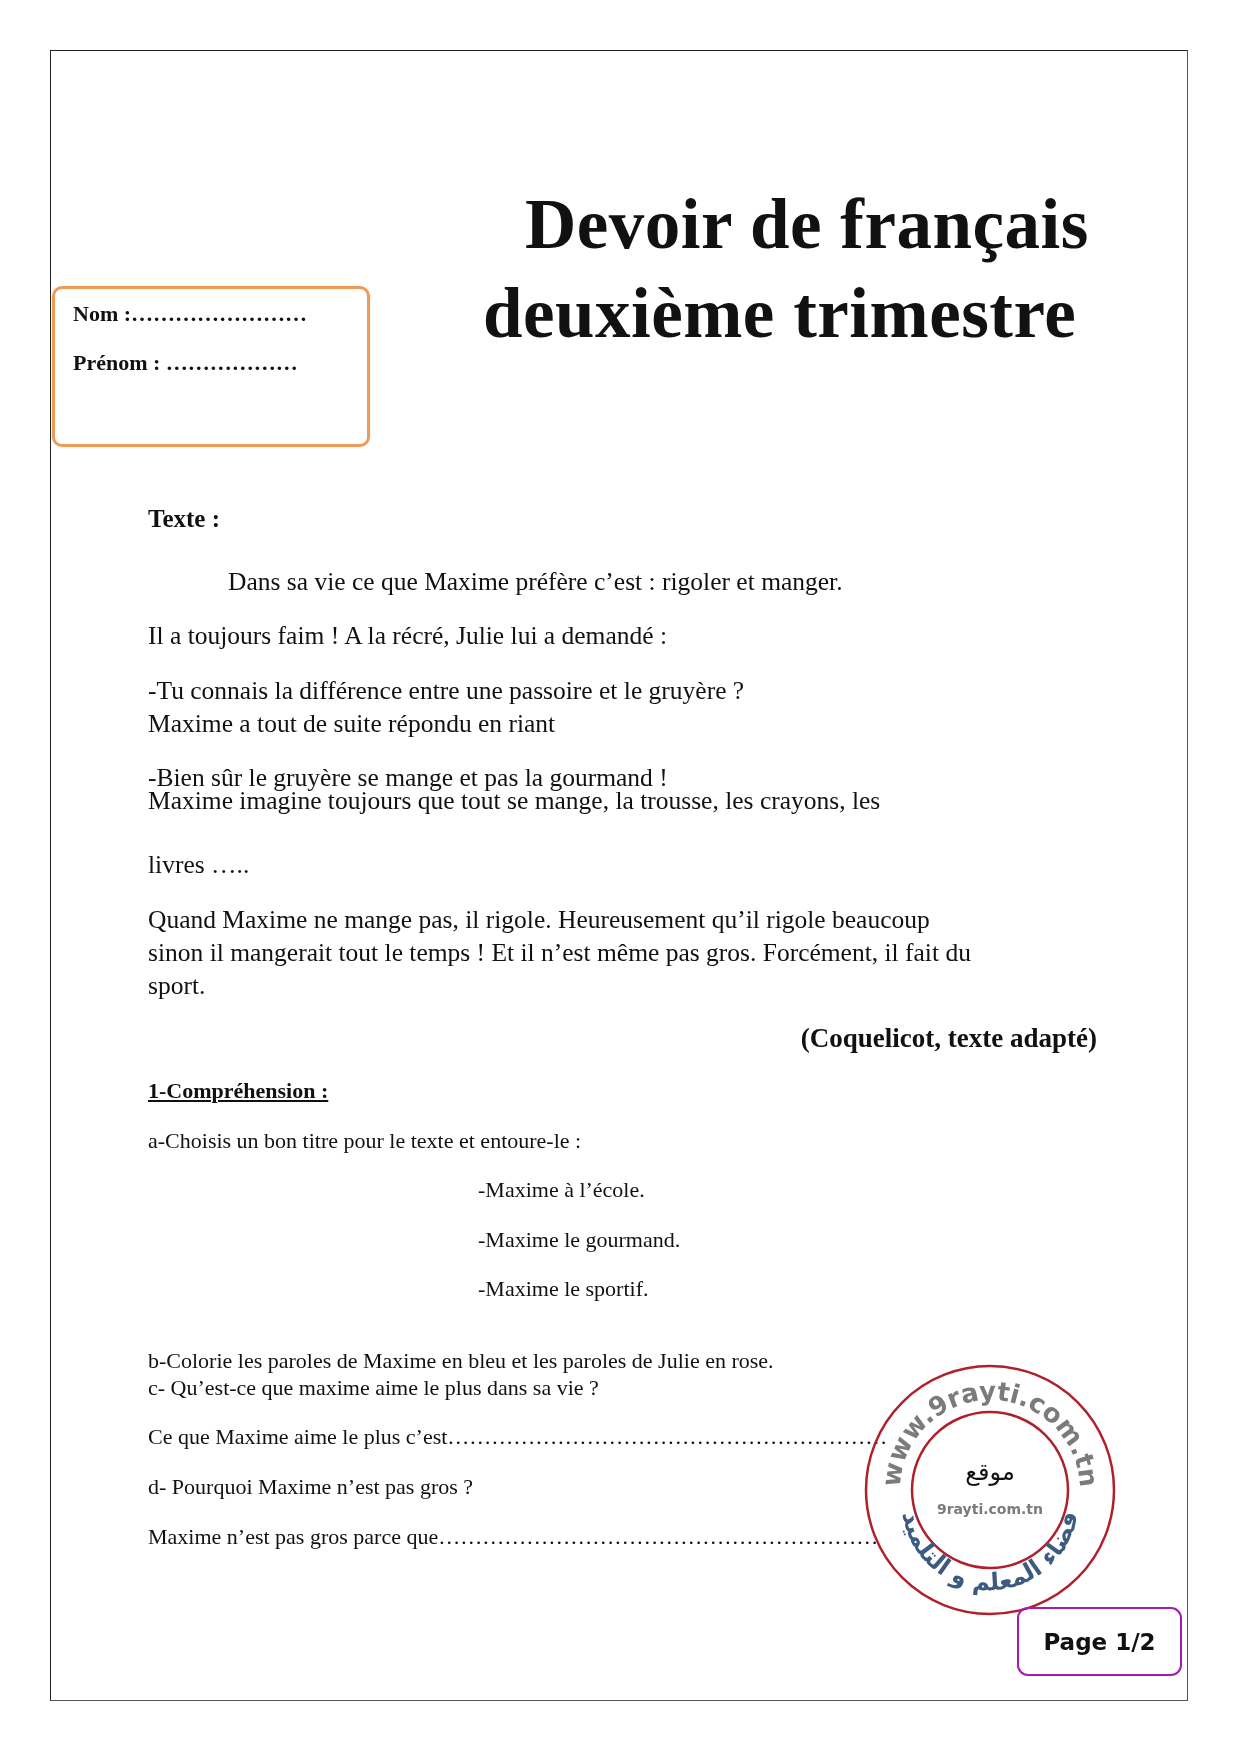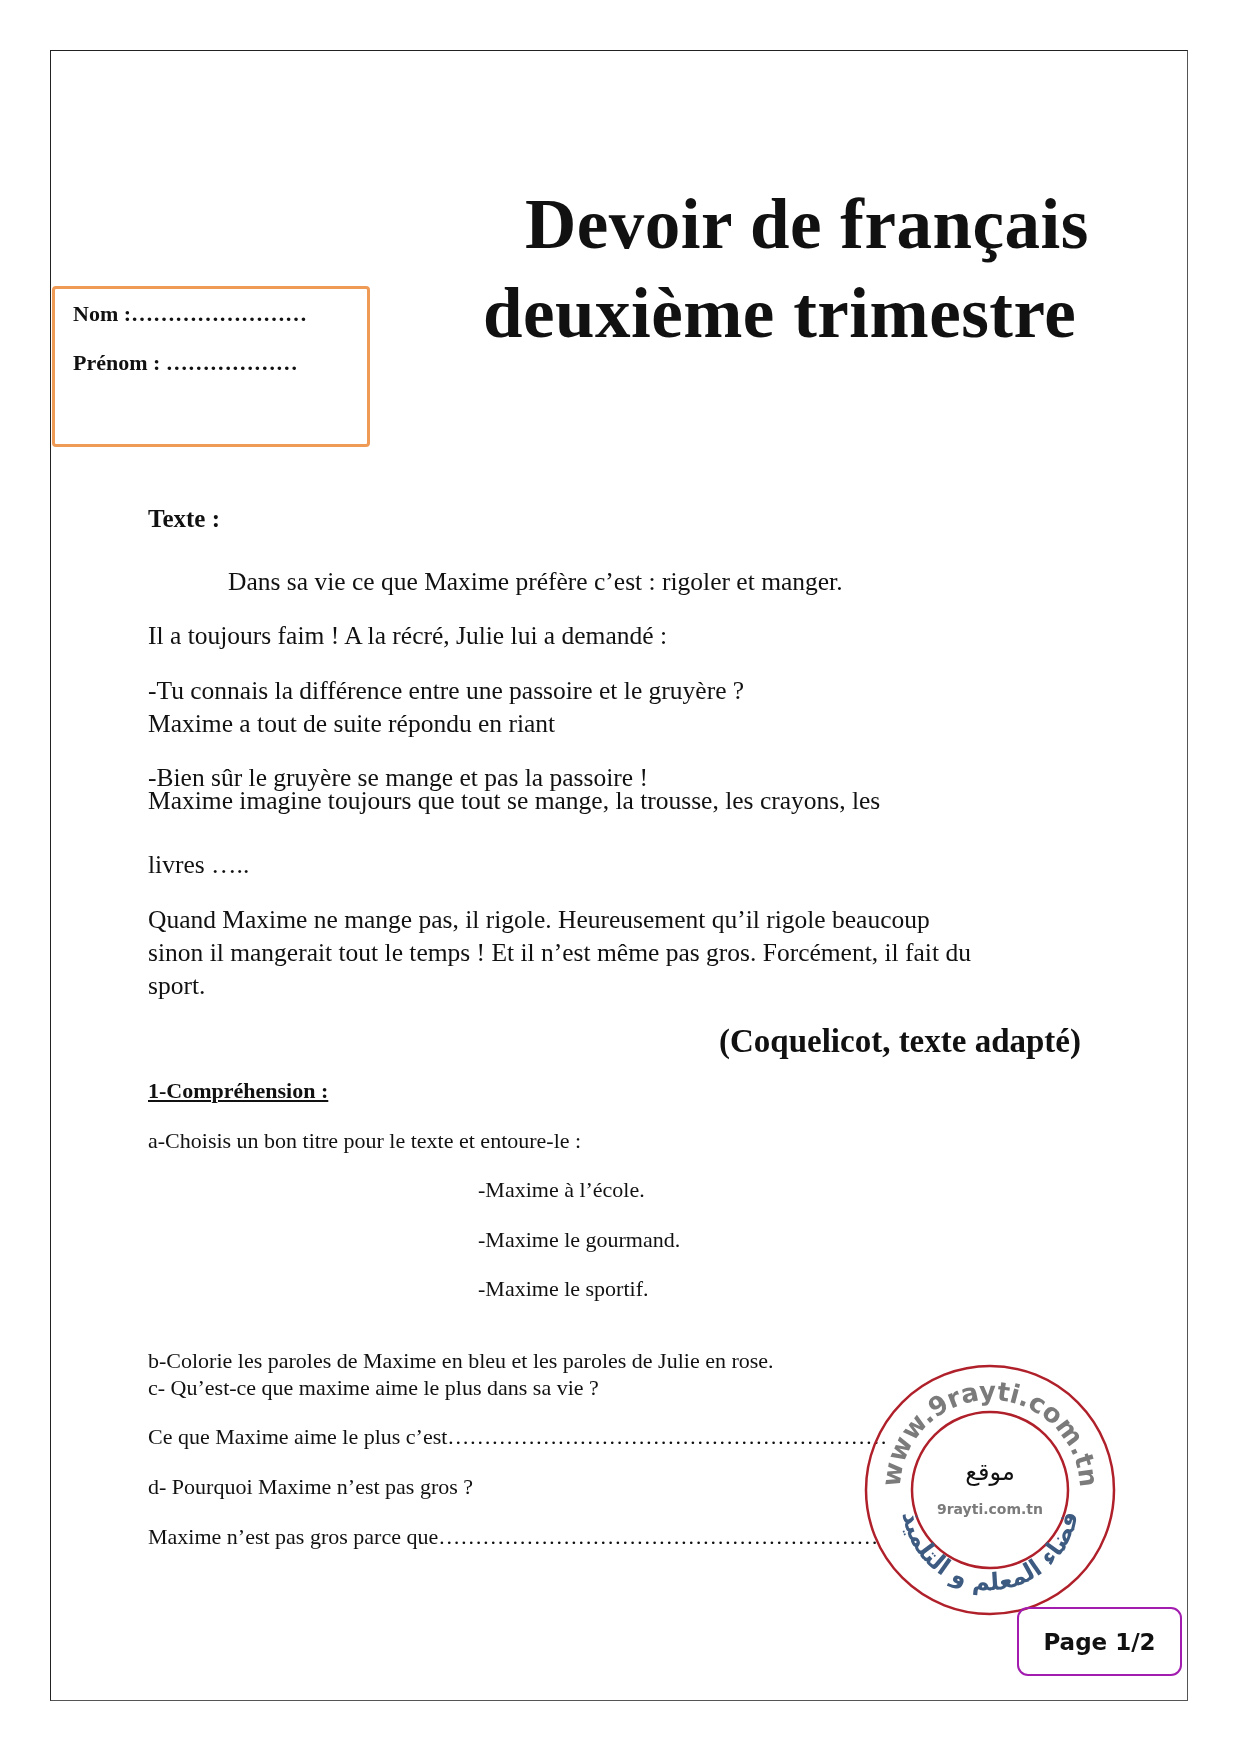--- a/index.html
+++ b/index.html
@@ -1,32 +1,32 @@
 <!DOCTYPE html>
 <html><head>
   <meta charset="utf-8">
   <style>
     html, body { margin: 0; padding: 0; background: #ffffff; }
     body { width: 1241px; height: 1754px; position: relative; overflow: hidden;
            font-family: "Liberation Serif", serif; color: #111; }
     .page-border { position: absolute; left: 50px; top: 50px; width: 1138px; height: 1651px;
                    border: 1.5px solid #555; border-top-color: #222; border-left-color: #222; box-sizing: border-box; }
     .id-box { position: absolute; left: 52px; top: 286px; width: 318px; height: 161px;
-              border: 3px solid #ef9a55; box-sizing: border-box; border-radius: 4px; }
+              border: 3px solid #ef9a55; box-sizing: border-box; border-radius: 10px; }
     .id-line { position: absolute; left: 18px; font-weight: bold; font-size: 22px; white-space: nowrap; }
     .id-line.nom { top: 12px; }
     .id-line.prenom { top: 61px; }
     .title { position: absolute; left: 465px; top: 180px; width: 700px; font-weight: bold;
              font-size: 71px; line-height: 89px; letter-spacing: 0.5px; }
     .title .l1 { display: block; padding-left: 60px; }
     .title .l2 { display: block; padding-left: 18px; }
     .section-label { position: absolute; font-weight: bold; font-size: 25px; }
     .texte-label { left: 148px; top: 505px; }
     .body-text { position: absolute; left: 148px; font-size: 25.5px; line-height: 33px; width: 950px; }
-    .citation { position: absolute; right: 160px; top: 1023px; font-weight: bold; font-size: 33px; }
+    .citation { position: absolute; right: 144px; top: 1023px; font-weight: bold; font-size: 27px; }
     .comp-title { position: absolute; left: 148px; top: 1078px; font-weight: bold; font-size: 22px; text-decoration: underline; }
     .q { position: absolute; left: 148px; font-size: 22px; white-space: nowrap; text-align: right; }
     .opt { position: absolute; left: 478px; font-size: 22px; white-space: nowrap; }
     .stamp { position: absolute; left: 862px; top: 1362px; width: 256px; height: 256px; }
     .page-badge { position: absolute; left: 1017px; top: 1607px; width: 165px; height: 69px;
                   border: 2px solid #a21caf; border-radius: 11px; box-sizing: border-box;
                   display: flex; align-items: center; justify-content: center;
                   font-family: "DejaVu Sans", sans-serif; font-weight: bold; font-size: 23px; }
   </style>
 </head>
@@ -43,21 +43,21 @@
   <span class="l1">Devoir de français</span>
   <span class="l2">deuxième trimestre</span>
 </div>
 
 <div class="section-label texte-label">Texte :</div>
 
 <div class="body-text" style="top:565px; padding-left:80px; box-sizing:border-box;">Dans sa vie ce que Maxime préfère c’est : rigoler et manger.</div>
 <div class="body-text" style="top:619px;">Il a toujours faim ! A la récré, Julie lui a demandé :</div>
 <div class="body-text" style="top:674px;">-Tu connais la différence entre une passoire et le gruyère ?</div>
 <div class="body-text" style="top:707px;">Maxime a tout de suite répondu en riant</div>
-<div class="body-text" style="top:761px;">-Bien sûr le gruyère se mange et pas la passoire !</div>
+<div class="body-text" style="top:761px;">-Bien sûr le gruyère se mange et pas la gourmand !</div>
 <div class="body-text" style="top:784px;">Maxime imagine toujours que tout se mange, la trousse, les crayons, les</div>
 <div class="body-text" style="top:848px;">livres …..</div>
 <div class="body-text" style="top:903px;">Quand Maxime ne mange pas, il rigole. Heureusement qu’il rigole beaucoup</div>
 <div class="body-text" style="top:936px;">sinon il mangerait tout le temps ! Et il n’est même pas gros. Forcément, il fait du</div>
 <div class="body-text" style="top:969px;">sport.</div>
 
 <div class="citation">(Coquelicot, texte adapté)</div>
 
 <div class="comp-title">1-Compréhension :</div>
 

